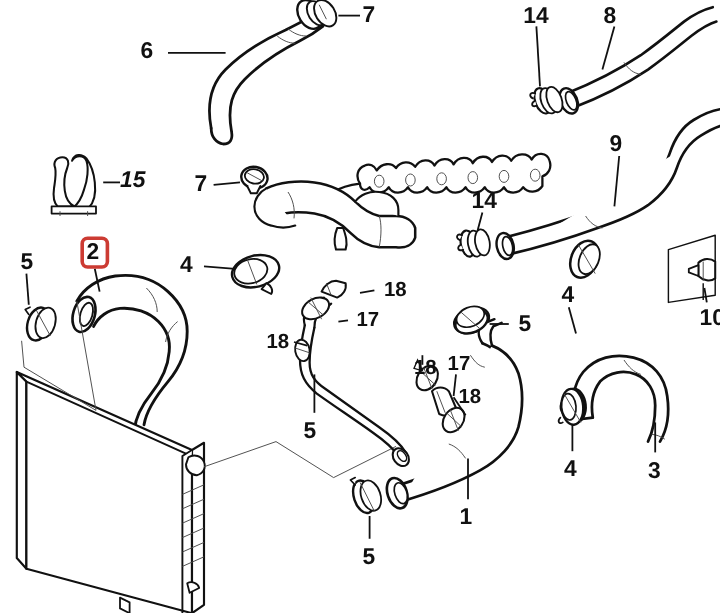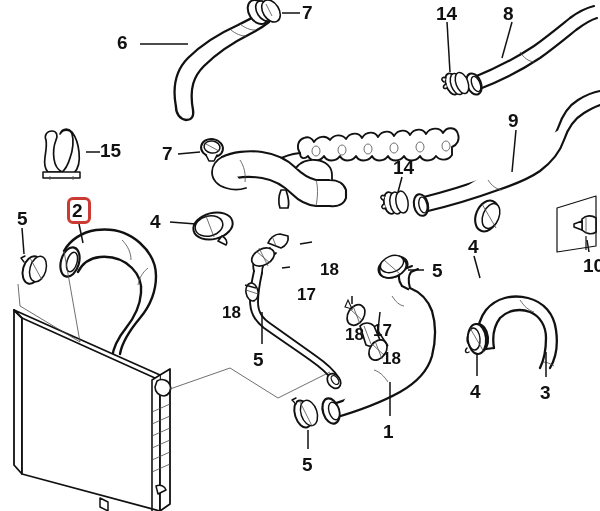--- a/index.html
+++ b/index.html
@@ -30,21 +30,20 @@
     font-family: "Liberation Sans", sans-serif;
     font-weight: bold;
     font-size: 19px;
     color: #111111;
     line-height: 1;
     white-space: nowrap;
     user-select: none;
   }
   .callout.small {
     font-size: 17px;
-    margin-top: 28px;
   }
   .highlight-box {
     position: absolute;
     border: 3px solid #cc3b33;
     border-radius: 6px;
     box-sizing: border-box;
     background: transparent;
   }
   .ln {
     stroke: #111111;
@@ -337,21 +336,21 @@
       <line x1="308" y1="449" x2="308" y2="430"></line>
     </g>
   </svg>
 
   <div class="highlight-box" id="highlight-box" style="left: 67px; top: 197px; width: 24px; height: 27px; border-color: rgb(204, 59, 51);"></div>
 
   <div class="callout" style="left:117px; top:33px;">6</div>
   <div class="callout" style="left:302px; top:3px;">7</div>
   <div class="callout" style="left:436px; top:4px;">14</div>
   <div class="callout" style="left:503px; top:4px;">8</div>
-  <div class="callout" style="left:100px; top:141px;">15</div>
+  <div class="callout" style="left:100px; top:141px;font-style:italic;">15</div>
   <div class="callout" style="left:162px; top:144px;">7</div>
   <div class="callout" style="left:393px; top:158px;">14</div>
   <div class="callout" style="left:508px; top:111px;">9</div>
   <div class="callout" style="left:72px;  top:201px;">2</div>
   <div class="callout" style="left:17px;  top:209px;">5</div>
   <div class="callout" style="left:150px; top:212px;">4</div>
   <div class="callout" style="left:468px; top:237px;">4</div>
   <div class="callout" style="left:583px; top:256px;">10</div>
   <div class="callout small" style="left:320px; top:233px;">18</div>
   <div class="callout small" style="left:297px; top:258px;">17</div>

